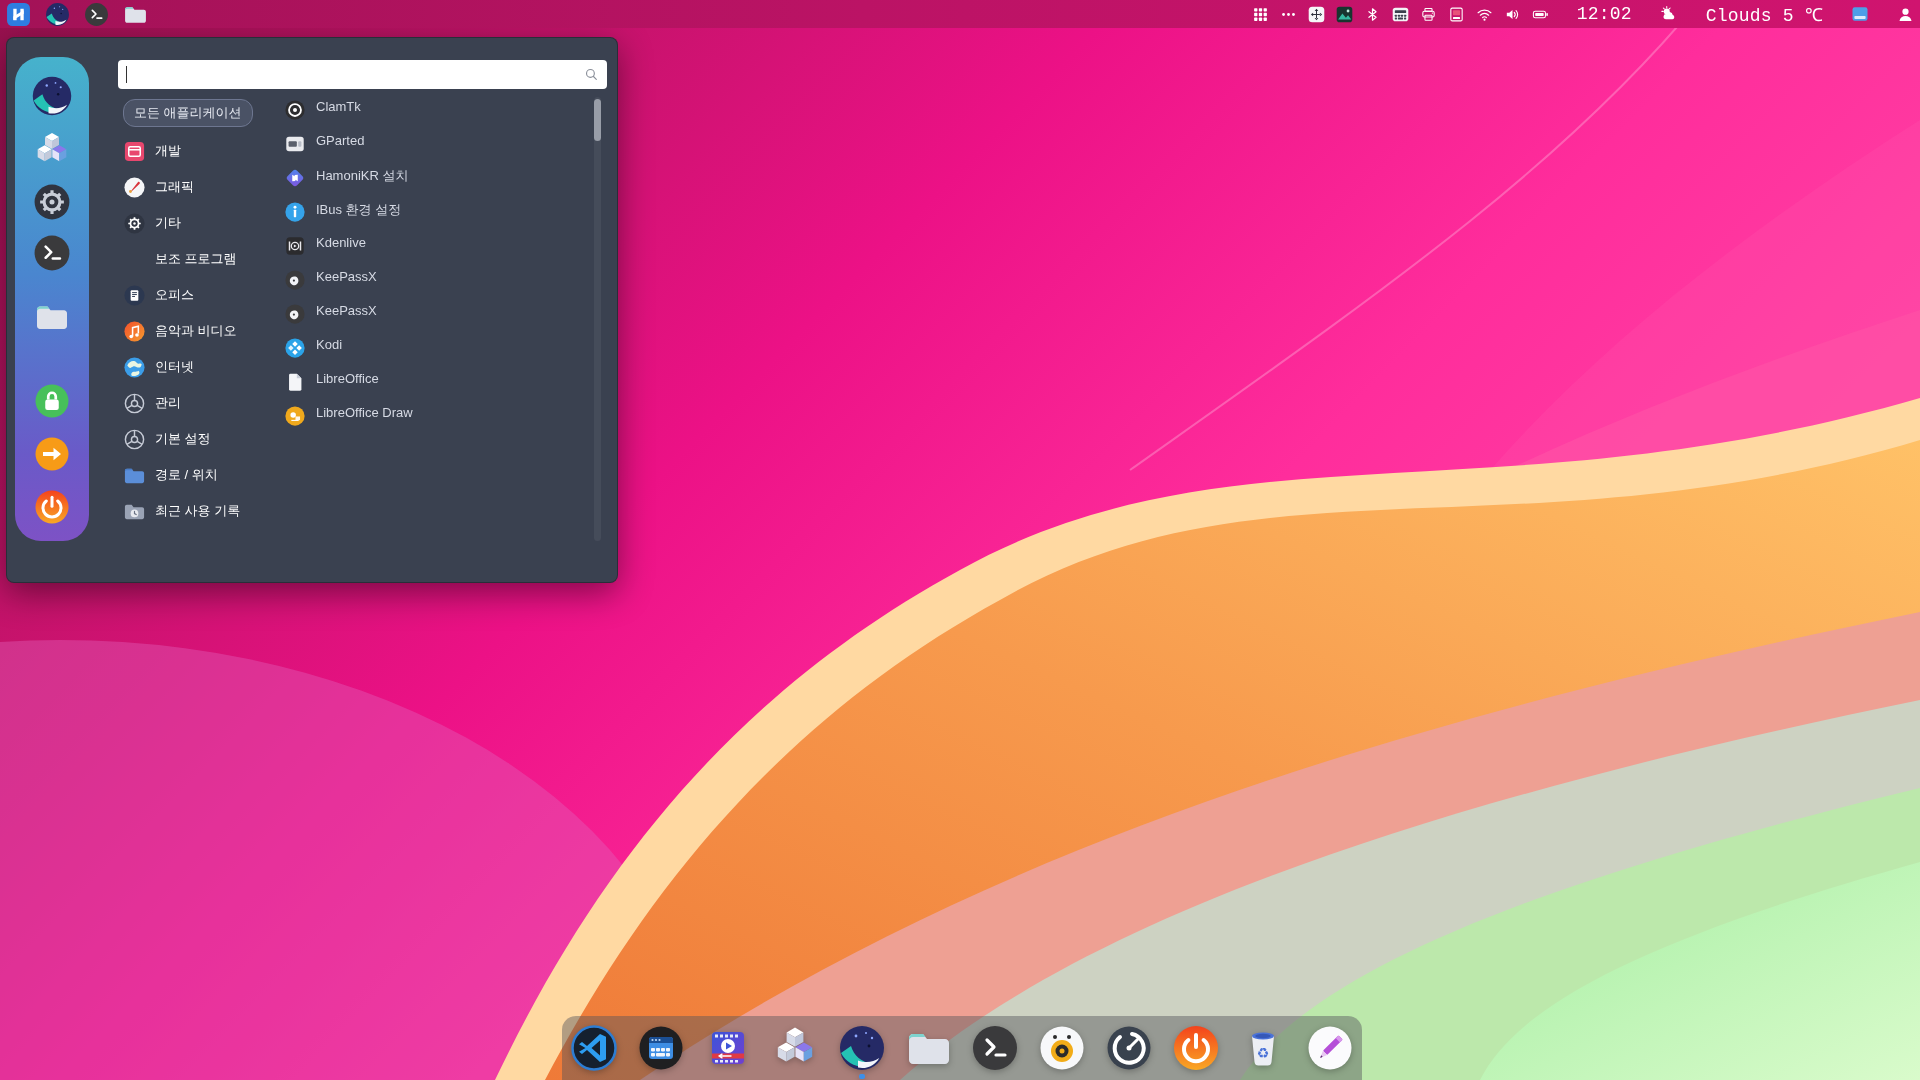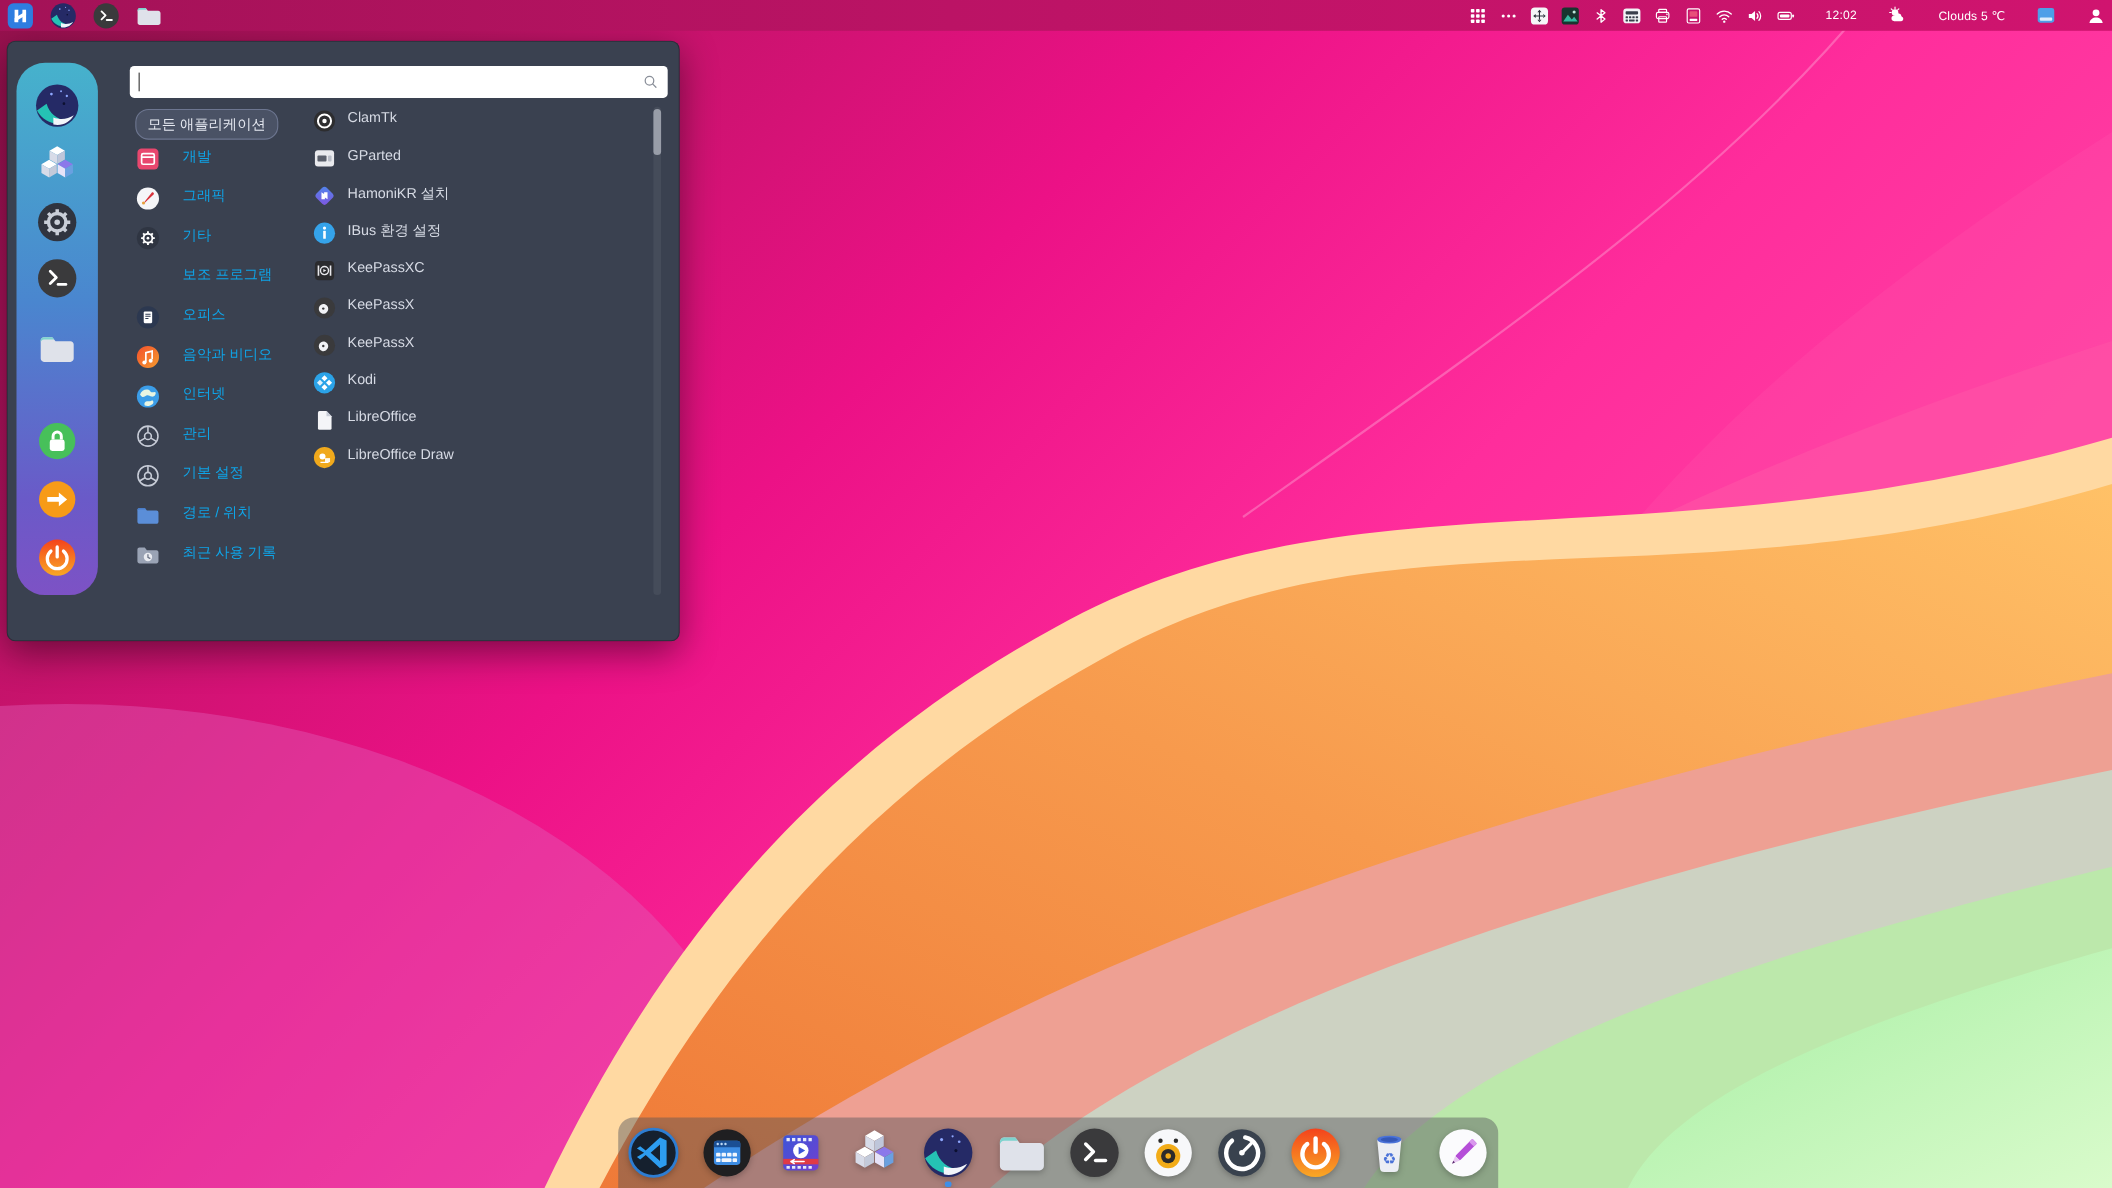--- a/index.html
+++ b/index.html
@@ -5,21 +5,21 @@
   html,body{margin:0;padding:0;width:1920px;height:1080px;overflow:hidden;
     font-family:"Liberation Sans","DejaVu Sans",sans-serif;}
   .desktop{position:relative;width:1920px;height:1080px;background:#d4146f;}
   .wallpaper{position:absolute;inset:0;z-index:0;}
 
   
   .panel{position:absolute;top:0;left:0;right:0;height:28px;z-index:40;
     background:linear-gradient(90deg,#a31257 0%,#bb1365 45%,#d0146f 100%);
     display:flex;align-items:center;padding:0 6px;box-sizing:border-box;}
   .panel-left{display:flex;align-items:center;gap:14px;}
-  .panel-right{margin-left:auto;display:flex;align-items:center;gap:28px;color:#fff;font-size:11px;}
+  .panel-right{margin-left:auto;display:flex;align-items:center;gap:28px;color:#fff;font-size:18px;font-family:Liberation Mono, monospace;}
   .pi{display:inline-flex;align-items:center;justify-content:center;}
   .pi svg{width:100%;height:100%;display:block;}
   .i26{width:25px;height:25px}
   .i18{width:18px;height:18px}.i17{width:17px;height:17px}
   .clock,.weather-label{white-space:nowrap;letter-spacing:.2px;}
 
   
   .menu{position:absolute;left:6px;top:37px;width:612px;height:546px;z-index:30;
     background:#3a4150;border-radius:8px;border:1px solid rgba(0,0,0,.28);
     box-shadow:0 10px 34px rgba(0,0,0,.45);box-sizing:border-box;}
@@ -41,21 +41,21 @@
   .menu-search input{flex:1;border:none;outline:none;background:transparent;margin-left:8px;
     font-size:14px;color:#222;font-family:inherit;}
   .caret{position:absolute;left:8px;top:6px;width:1px;height:17px;background:#333;}
   .search-glass{position:absolute;right:7px;top:6px;width:17px;height:17px;}
   .search-glass svg{width:100%;height:100%}
 
   .menu-cats{position:absolute;left:116px;top:61px;width:152px;}
   .all-apps{display:inline-flex;align-items:center;height:26px;padding:0 10px;margin-bottom:6px;
     background:#4a5265;border:1px solid #6d7690;border-radius:12px;color:#e6e9f1;font-size:13px;
     cursor:pointer;white-space:nowrap;}
-  .cat-row{display:flex;align-items:flex-start;height:36px;gap:20px;color:#0ea5e9;font-size:13px;
+  .cat-row{display:flex;align-items:center;height:36px;gap:9px;color:#ffffff;font-size:13px;
     cursor:pointer;white-space:nowrap;}
   .cat-ic{width:23px;height:23px;flex:0 0 23px}
   .cat-ic svg{width:100%;height:100%}
 
   .menu-apps{position:absolute;left:277px;top:61px;width:300px;}
   .app-row{display:flex;height:34px;gap:10px;color:#d6dae4;font-size:13px;
     cursor:pointer;white-space:nowrap;}
   .app-ic{width:22px;height:22px;flex:0 0 22px}
   .app-ic svg{width:100%;height:100%}
 
@@ -534,21 +534,21 @@
           <span>IBus 환경 설정</span>
         </div>
 
         <div class="app-row">
           <span class="app-ic"><svg viewBox="0 0 24 24">
               <rect x="2.5" y="2.5" width="19" height="19" rx="4" fill="#2b2b2e"></rect>
               <path d="M6 7v10M18 7v10" stroke="#e8e8ec" stroke-width="1.6"></path>
               <circle cx="12" cy="12" r="4" fill="none" stroke="#e8e8ec" stroke-width="1.4"></circle>
               <path d="M10.8 10.3l3 1.7-3 1.7z" fill="#e8e8ec"></path>
             </svg></span>
-          <span>KeePassXC</span>
+          <span>Kdenlive</span>
         </div>
 
         <div class="app-row">
           <span class="app-ic"><svg viewBox="0 0 24 24">
               <circle cx="12" cy="12" r="10.5" fill="#3a3a3c"></circle>
               <path d="M9.5 17.5c-2.4-1-3.7-3.6-3-6 .8-2.6 3.5-4 6-3.2 1.9.6 3.2 2.4 3.2 4.4 0 3.2-3.2 6-6.2 4.8z" fill="#f2f3f6"></path>
               <circle cx="10.8" cy="12.6" r="1.2" fill="#3a3a3c"></circle>
             </svg></span>
           <span>KeePassX</span>
         </div>

